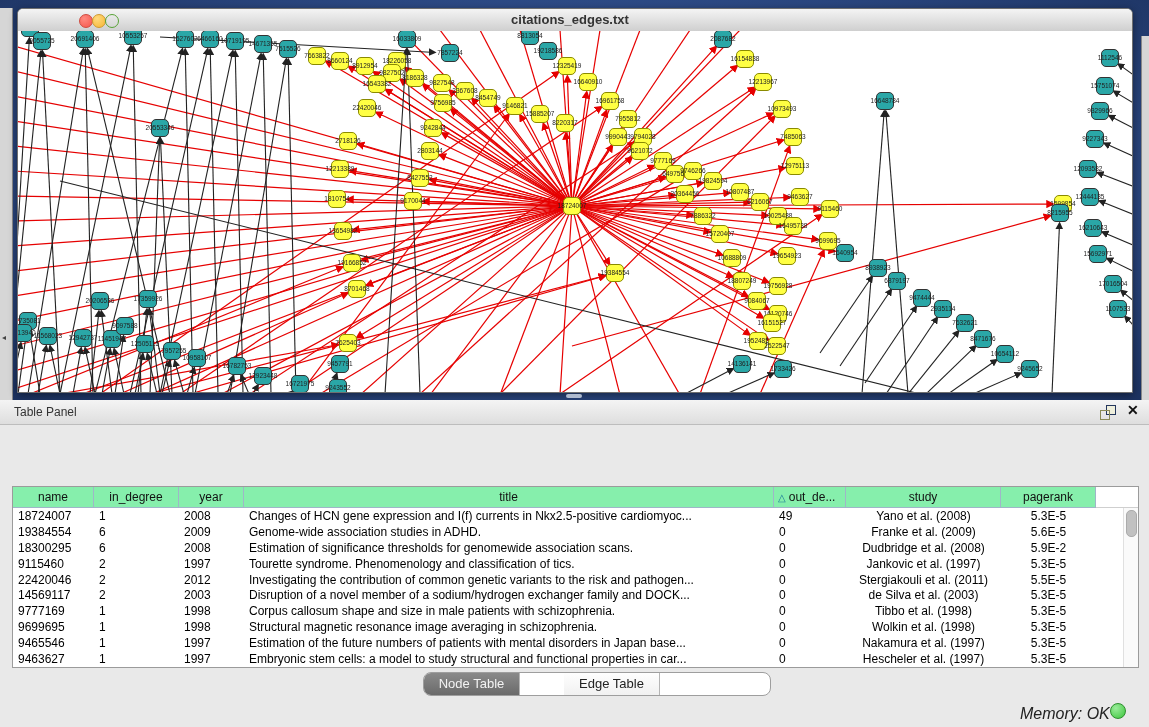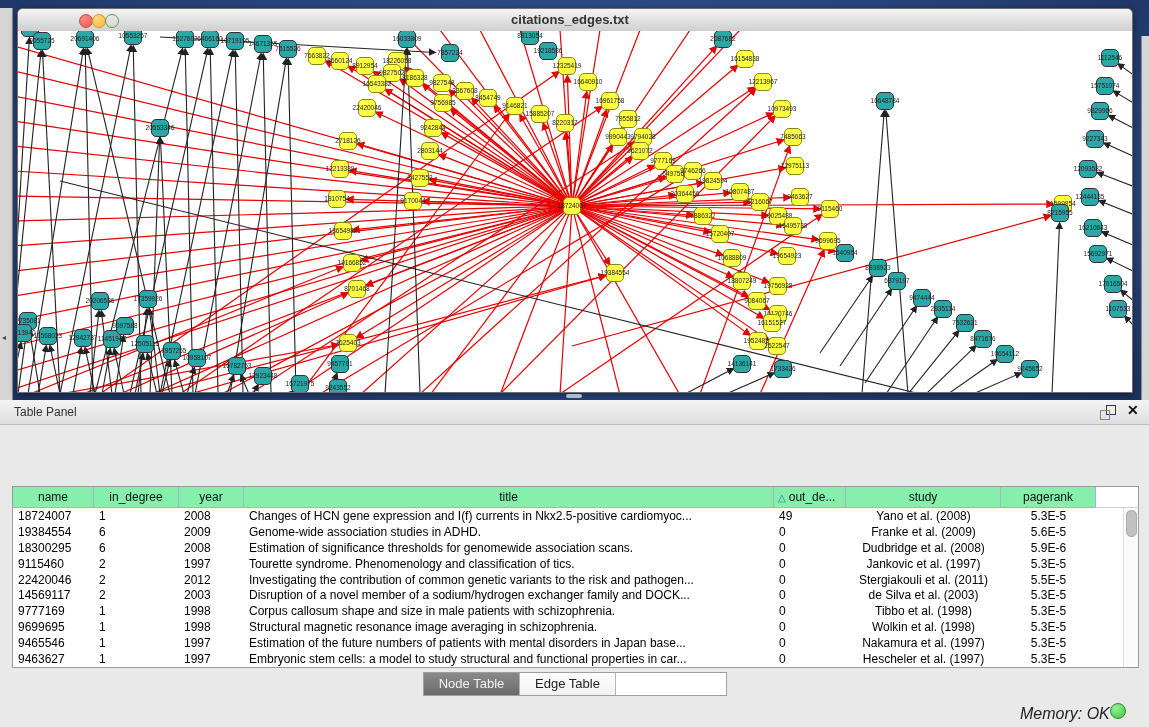--- a/index.html
+++ b/index.html
@@ -39,25 +39,25 @@
   .hcell{background:#86efac;border-right:1px solid #9fb6c8;border-bottom:1px solid #9fb6c8;
     display:flex;align-items:center;justify-content:center;box-sizing:border-box;white-space:nowrap;overflow:hidden;}
   .hfill{background:#fff;border-bottom:1px solid #cfcfcf;flex:1;}
   .sort-glyph{color:#1b7c99;font-size:10px;margin-right:3px;}
   .row{display:flex;height:15.9px;font-size:12px;color:#000;align-items:center;}
   .cell{box-sizing:border-box;white-space:nowrap;overflow:hidden;text-overflow:clip;padding-left:5px;}
   .w0{width:81px;} .w1{width:85px;} .w2{width:65px;} .w3{width:530px;} .w4{width:72px;} .w5{width:155px;text-align:center;padding-left:0;} .w6{width:95px;text-align:center;padding-left:0;}
   #vscroll{position:absolute;right:0;top:21px;bottom:0;width:14px;background:#fafafa;border-left:1px solid #e0e0e0;}
   #vthumb{position:absolute;left:2px;top:2px;width:9px;height:25px;border-radius:5px;background:#c1c1c1;border:1px solid #ababab;}
   
-  #tabs{position:absolute;left:423px;top:272px;height:22px;display:flex;border:1px solid #9e9e9e;border-radius:0;overflow:hidden;background:#fff;}
+  #tabs{position:absolute;left:423px;top:272px;height:22px;display:flex;border:1px solid #9e9e9e;border-radius:8px;overflow:hidden;background:#fff;}
   .seg{font-size:13px;line-height:22px;text-align:center;color:#222;background:linear-gradient(#fefefe,#f1f1f1);border-right:1px solid #b5b5b5;}
   .seg:last-child{border-right:none;}
   .seg.sel{background:linear-gradient(#8a8a8a,#6a6a6a);color:#f3f3f3;}
-  #seg0{width:95px;} #seg1{width:95px;} #seg2{width:110px;margin-top:44px;}
+  #seg0{width:95px;} #seg1{width:95px;margin-left:44px;} #seg2{width:110px;margin-top:44px;}
   
   #memory-status{position:absolute;left:1020px;top:305px;font-size:16px;color:#222;font-style:italic;}
   #memory-dot{position:absolute;left:1110px;top:303px;width:14px;height:14px;border-radius:50%;
     background:radial-gradient(circle at 35% 30%,#9bec9b,#3cc63c);border:1px solid #2e8f2e;}
 </style>
 </head>
 <body>
 
 <div id="desktop">
   <div id="left-strip" class="side-strip">
@@ -569,21 +569,21 @@
           <div class="cell w5">Franke et al. (2009)</div>
           <div class="cell w6">5.6E-5</div>
         </div>
         <div class="row">
           <div class="cell w0">18300295</div>
           <div class="cell w1">6</div>
           <div class="cell w2">2008</div>
           <div class="cell w3">Estimation of significance thresholds for genomewide association scans.</div>
           <div class="cell w4">0</div>
           <div class="cell w5">Dudbridge et al. (2008)</div>
-          <div class="cell w6">5.9E-6</div>
+          <div class="cell w6">5.9E-2</div>
         </div>
         <div class="row">
           <div class="cell w0">9115460</div>
           <div class="cell w1">2</div>
           <div class="cell w2">1997</div>
           <div class="cell w3">Tourette syndrome. Phenomenology and classification of tics.</div>
           <div class="cell w4">0</div>
           <div class="cell w5">Jankovic et al. (1997)</div>
           <div class="cell w6">5.3E-5</div>
         </div>

